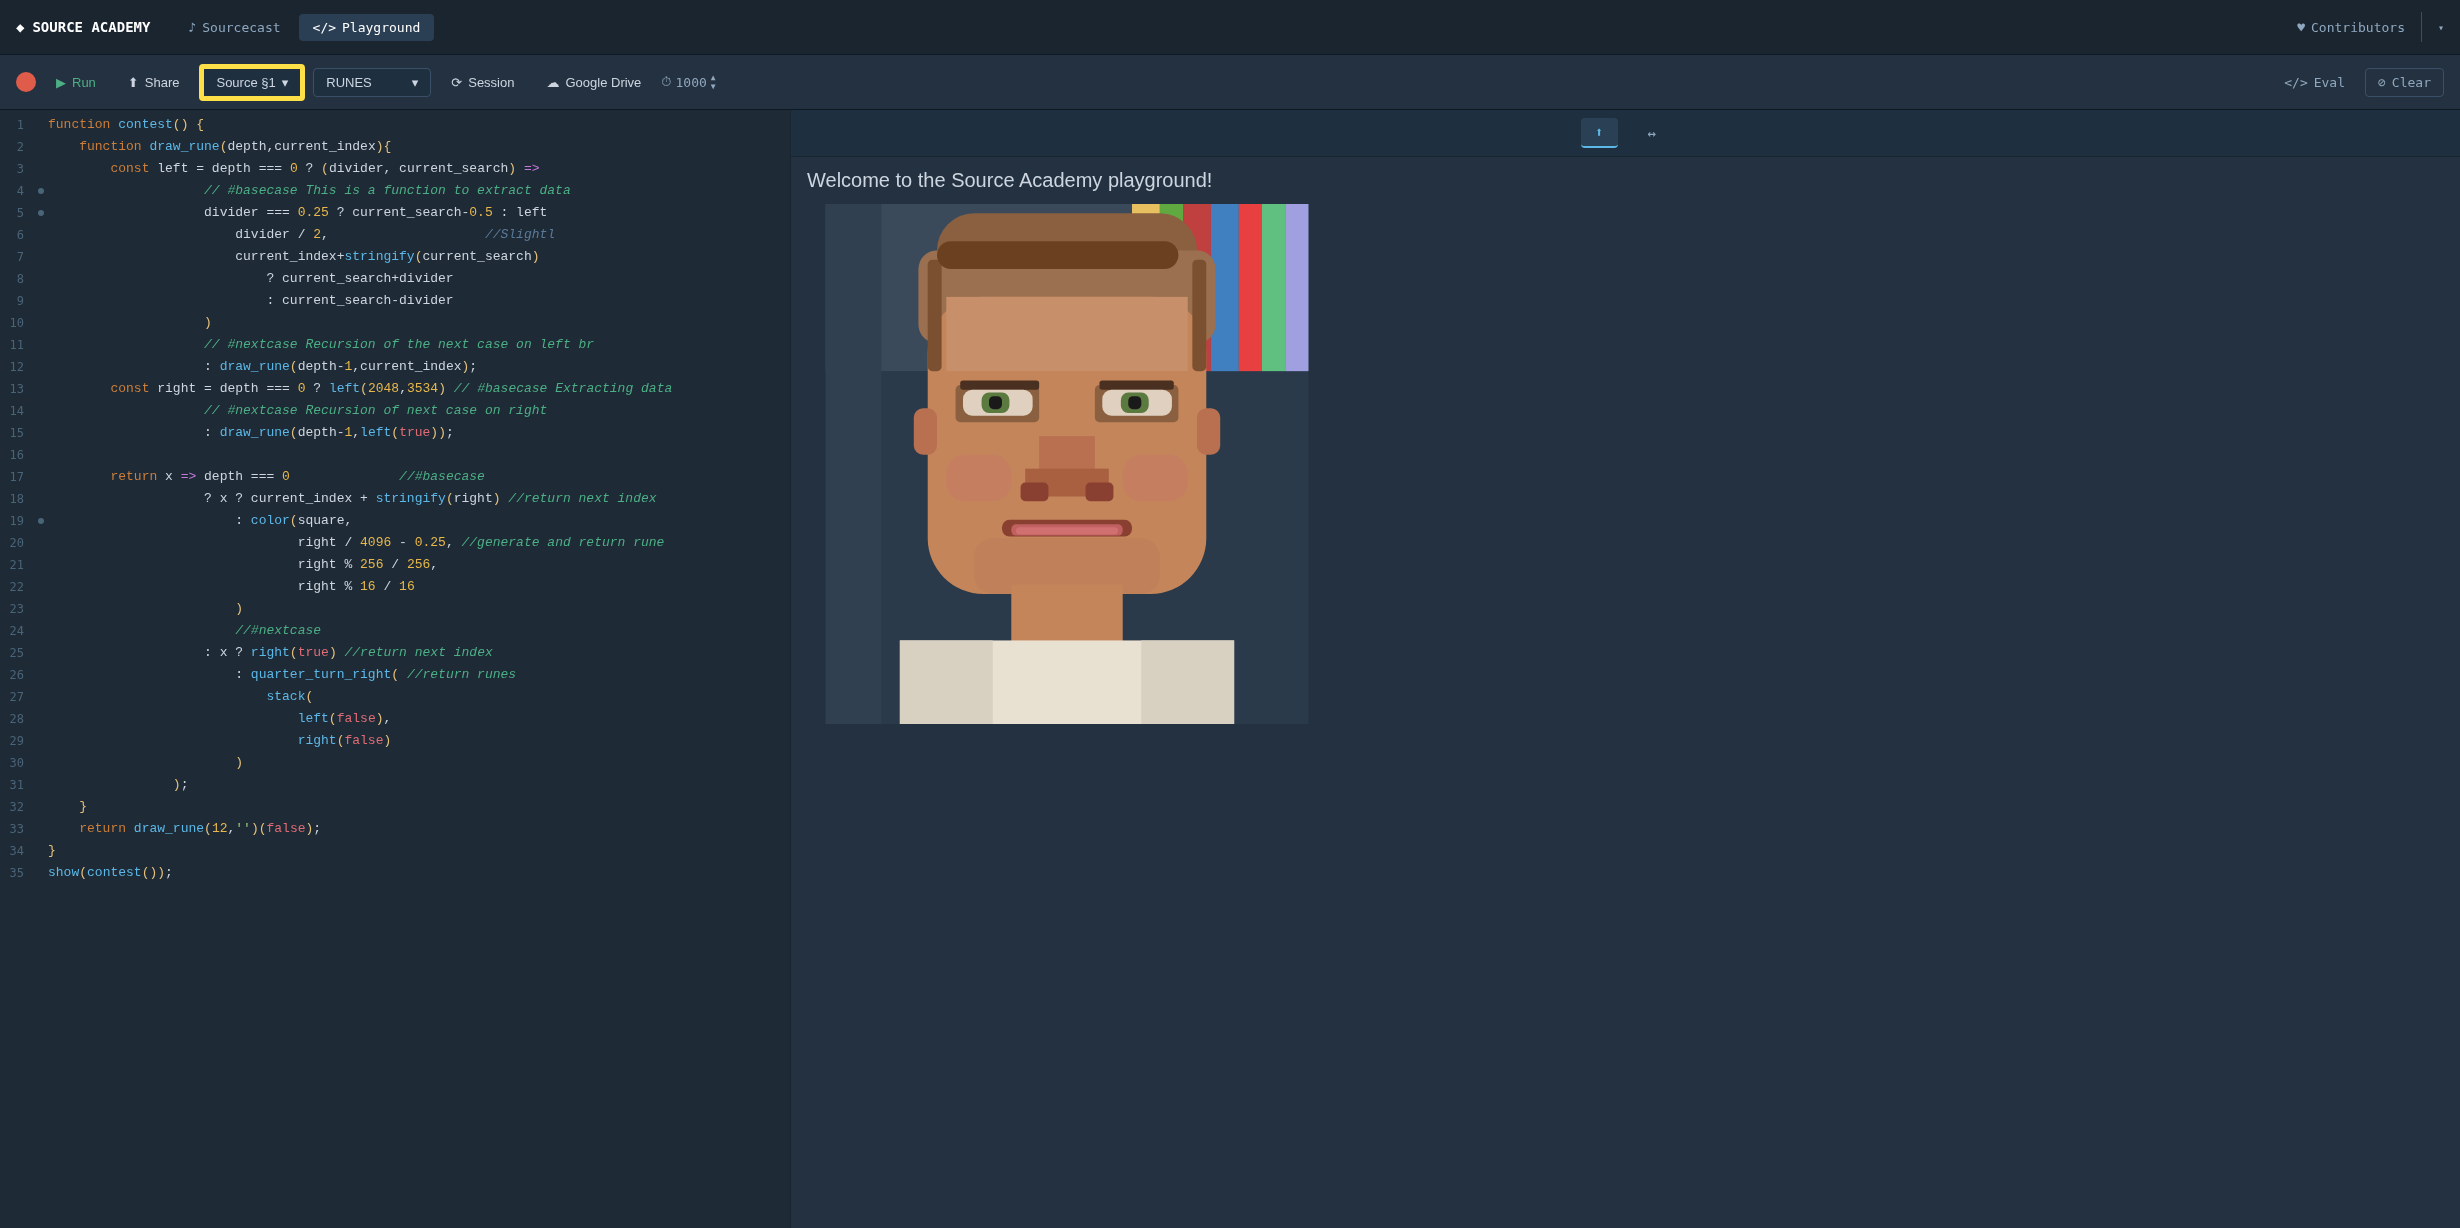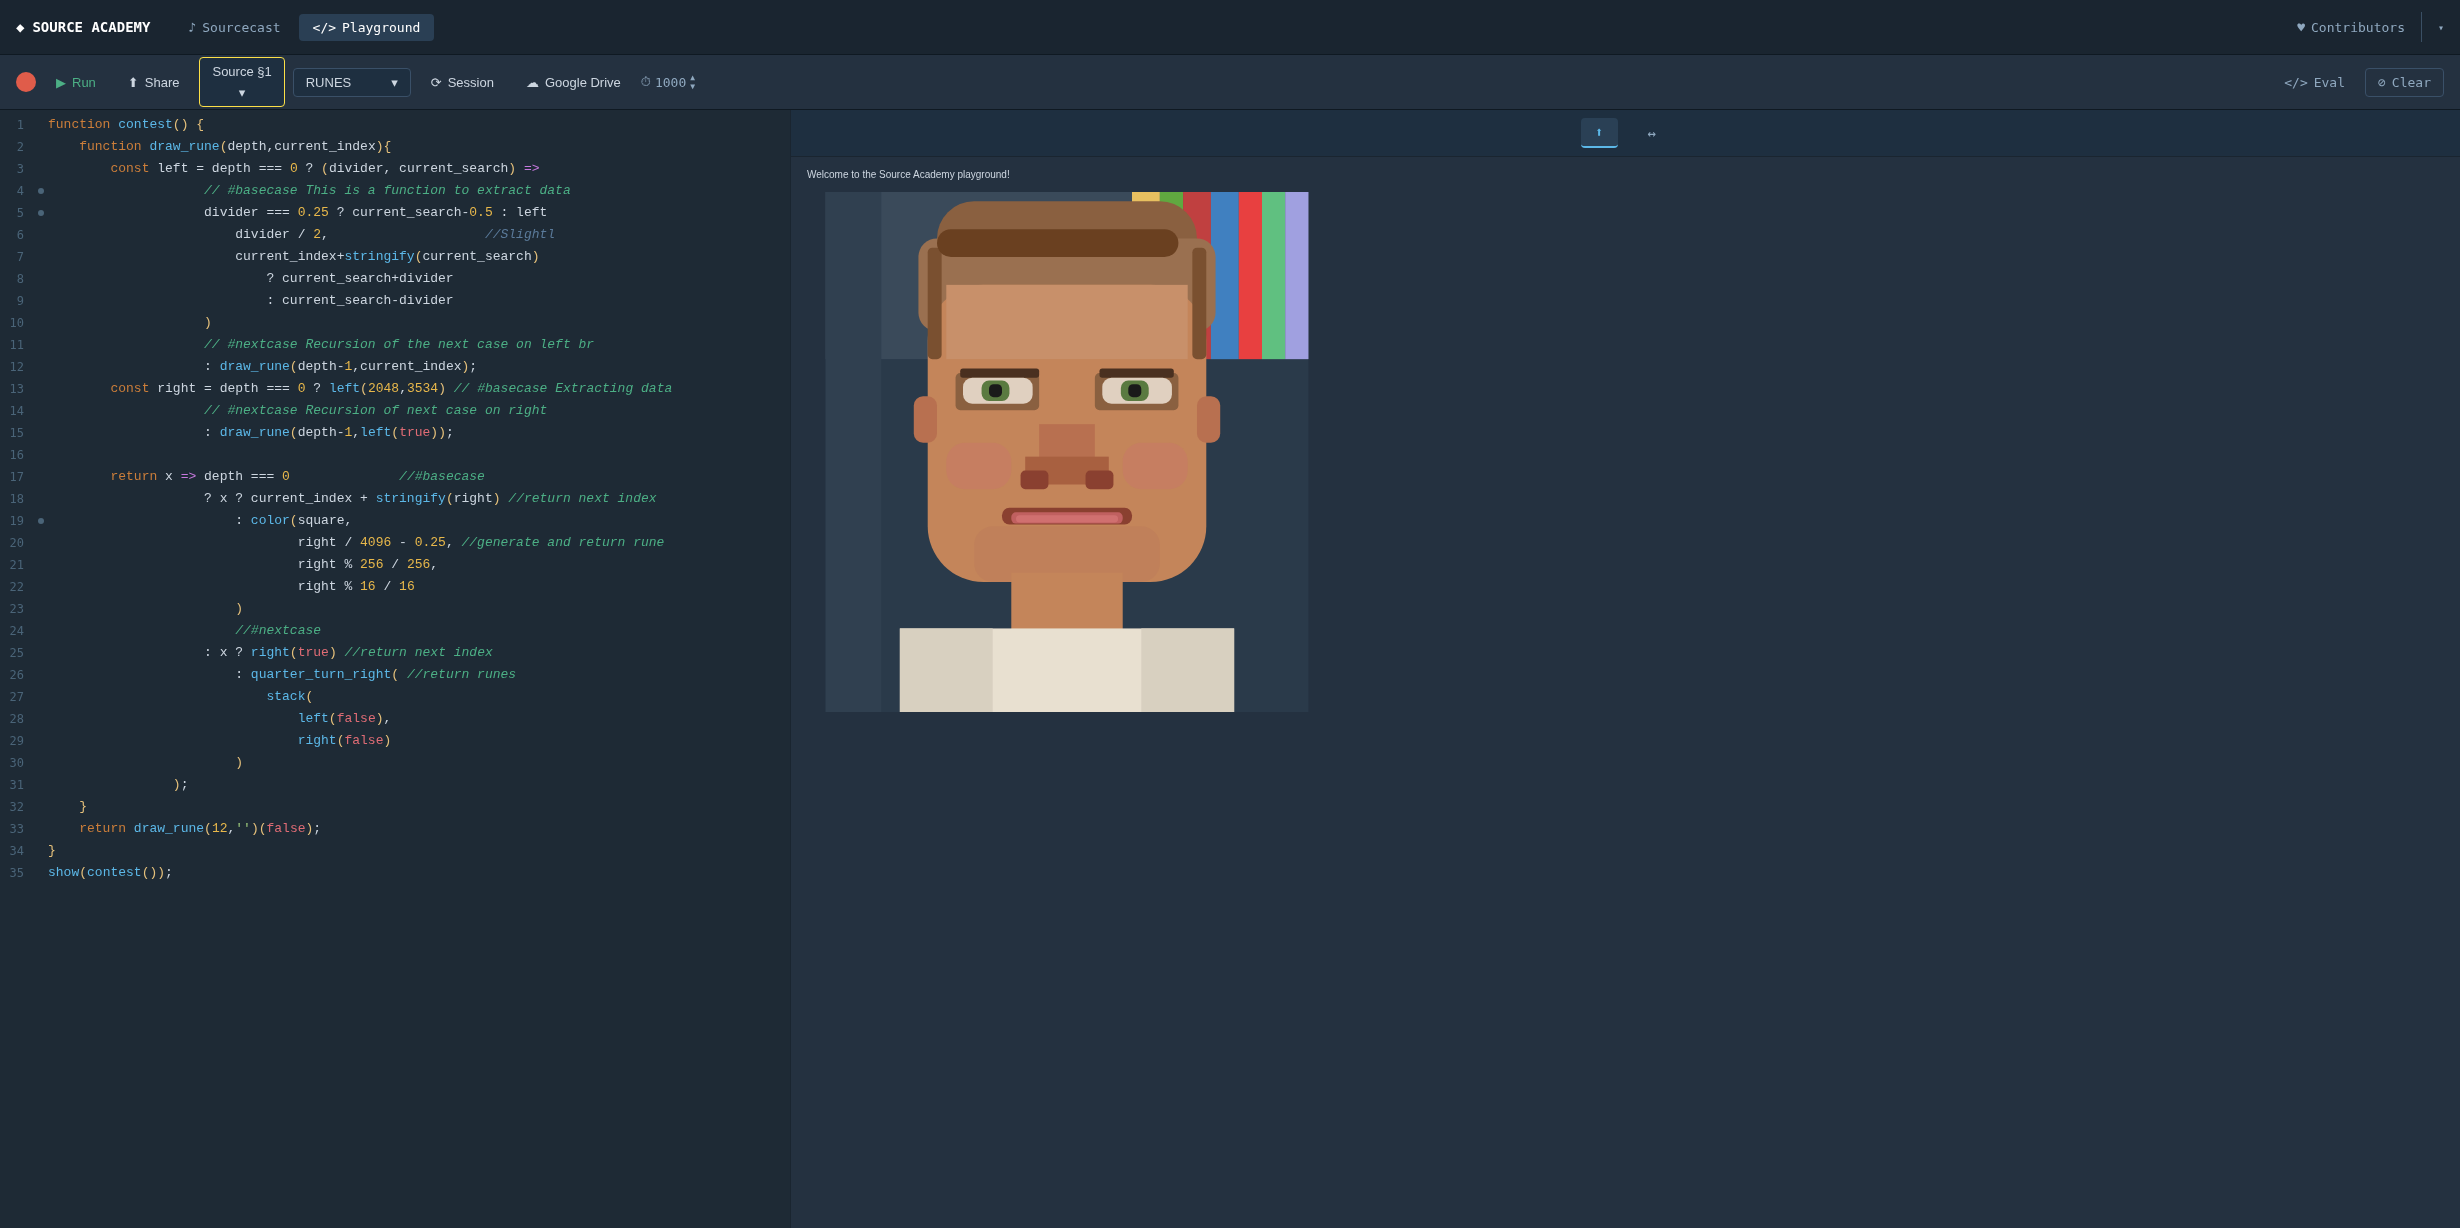--- a/index.html
+++ b/index.html
@@ -86,23 +86,22 @@
       cursor: pointer;
       font-size: 13px;
       color: #cdd6e0;
       background: transparent;
       border: none;
     }
     .toolbar-btn.run {
       color: #4caf85;
     }
     .toolbar-btn.source-select {
-      border: 1px solid #fde047;
+      border: 5px solid #fde047;
       background: #1e2f40;
-      flex-direction: column;
     }
     .toolbar-btn.runes-select {
       border: 1px solid #3a5068;
       background: #1e2f40;
       gap: 40px;
     }
     .toolbar-spacer { flex: 1; }
     .toolbar-right {
       display: flex;
       align-items: center;
@@ -237,21 +236,21 @@
       border-bottom: 2px solid #5cb8e8;
     }
     .right-panel-content {
       flex: 1;
       padding: 12px 16px;
       overflow-y: auto;
     }
     .welcome-text {
       color: #cdd6e0;
       font-family: sans-serif;
-      font-size: 10px;
+      font-size: 20px;
       margin-bottom: 12px;
     }
     .image-display {
       width: 100%;
       max-width: 520px;
       aspect-ratio: 1;
       position: relative;
       overflow: hidden;
     }
 

